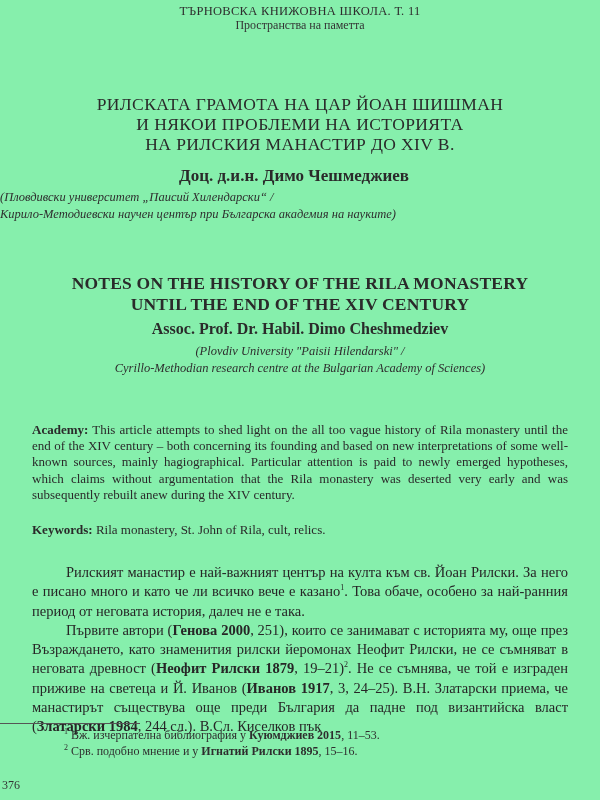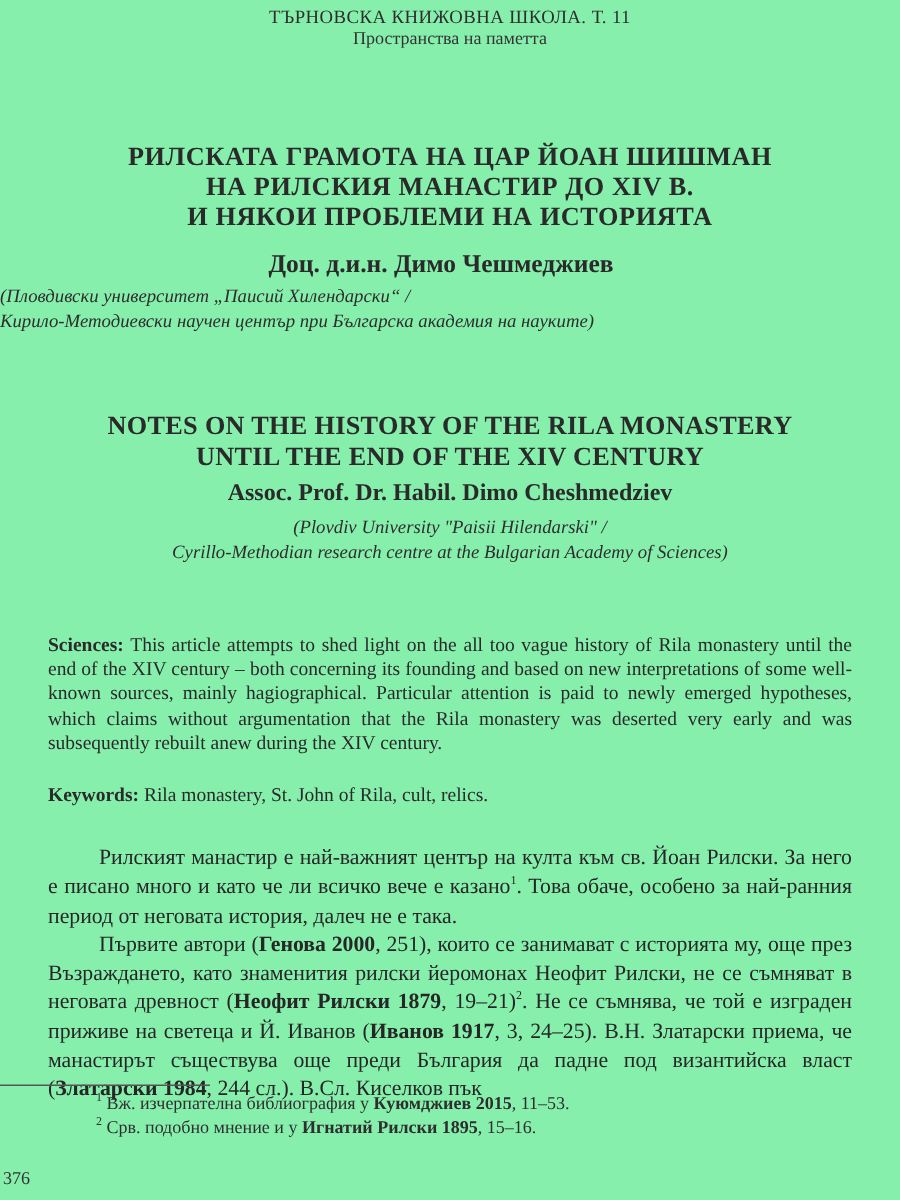--- a/index.html
+++ b/index.html
@@ -35,21 +35,21 @@
     }
     .running-head .subtitle {
       font-size: 12px;
       color: #333;
     }
     .title-bg {
       position: absolute;
       left: 0; right: 0;
       top: 94px;
       text-align: center;
-      font-weight: bold;
+      font-weight: normal;
       font-size: 17.5px;
       line-height: 20px;
       letter-spacing: 0.4px;
       color: #2a2a2a;
     }
     .author-bg {
       position: absolute;
       left: 0; right: 12px;
       top: 166px;
       text-align: center;
@@ -176,22 +176,22 @@
 
 <div class="page">
 
   <div class="running-head">
     <div class="series">ТЪРНОВСКА КНИЖОВНА ШКОЛА. Т. 11</div>
     <div class="subtitle">Пространства на паметта</div>
   </div>
 
   <div class="title-bg">
     <div>РИЛСКАТА ГРАМОТА НА ЦАР ЙОАН ШИШМАН</div>
+    <div>И НЯКОИ ПРОБЛЕМИ НА ИСТОРИЯТА</div>
     <div>НА РИЛСКИЯ МАНАСТИР ДО XIV В.</div>
-    <div>И НЯКОИ ПРОБЛЕМИ НА ИСТОРИЯТА</div>
   </div>
 
   <div class="author-bg">Доц. д.и.н. Димо Чешмеджиев</div>
 
   <div class="affil-bg">
     <div>(Пловдивски университет „Паисий Хилендарски“ /</div>
     <div>Кирило-Методиевски научен център при Българска академия на науките)</div>
   </div>
 
   <div class="title-en">
@@ -200,21 +200,21 @@
   </div>
 
   <div class="author-en">Assoc. Prof. Dr. Habil. Dimo Cheshmedziev</div>
 
   <div class="affil-en">
     <div>(Plovdiv University "Paisii Hilendarski" /</div>
     <div>Cyrillo-Methodian research centre at the Bulgarian Academy of Sciences)</div>
   </div>
 
   <div class="abstract">
-    <span class="label">Sciences:</span>
+    <span class="label">Academy:</span>
     <span>This article attempts to shed light on the all too vague history of Rila monastery until the end of the XIV century – both concerning its founding and based on new interpretations of some well-known sources, mainly hagiographical. Particular attention is paid to newly emerged hypotheses, which claims without argumentation that the Rila monastery was deserted very early and was subsequently rebuilt anew during the XIV century.</span>
   </div>
 
   <div class="keywords">
     <span class="label">Keywords:</span>
     <span>Rila monastery, St. John of Rila, cult, relics.</span>
   </div>
 
   <div class="body-text">
     <p><span>Рилският манастир е най-важният център на култа към св. Йоан Рилски. За него е писано много и като че ли всичко вече е казано</span><sup>1</sup><span>. Това обаче, особено за най-ранния период от неговата история, далеч не е така.</span></p>

